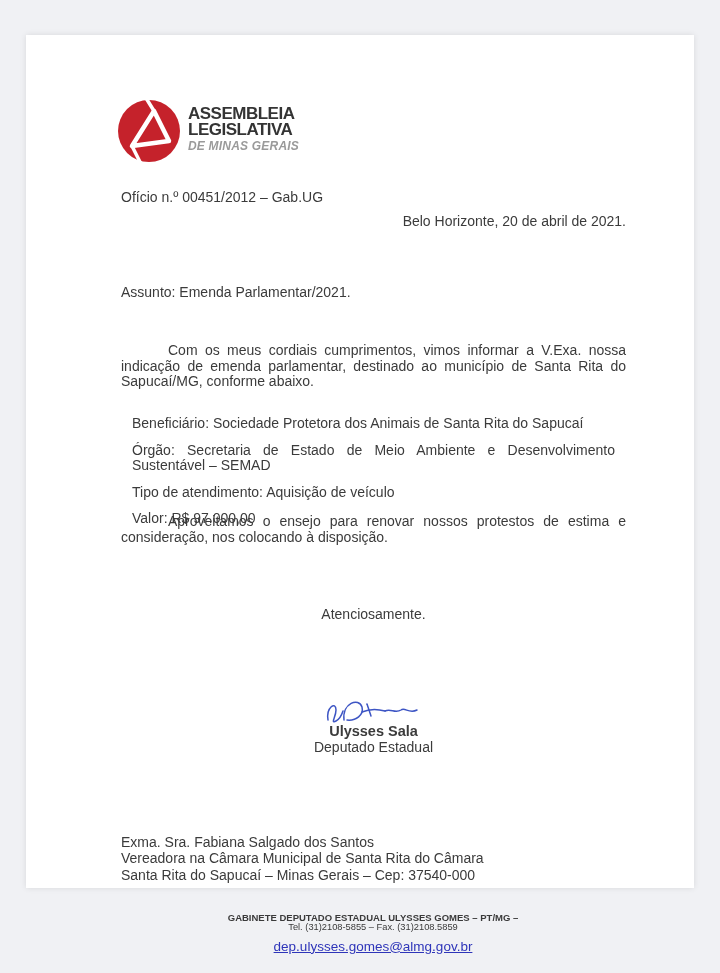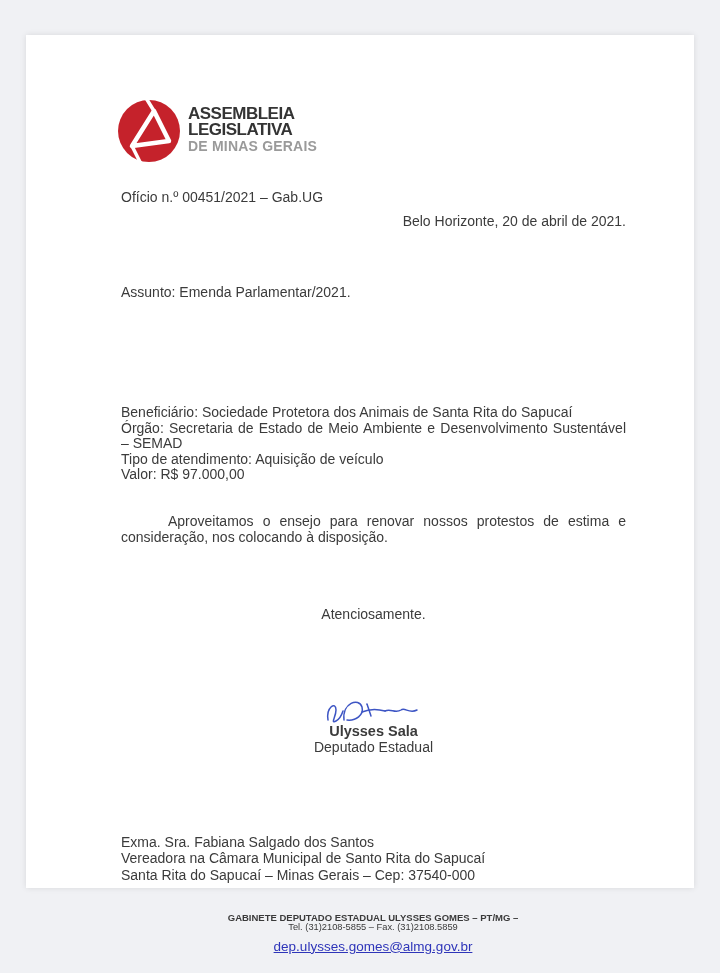--- a/index.html
+++ b/index.html
@@ -39,34 +39,35 @@
   .logo-mark { width: 62px; height: 62px; overflow: visible; }
   .logo-text { margin-left: 8px; padding-top: 6px; }
   .logo-line {
     font-size: 17px;
     font-weight: bold;
     color: #343434;
     line-height: 16px;
     letter-spacing: -0.5px;
   }
   .logo-sub {
-    font-size: 14px;
+    font-size: 12px;
     font-weight: bold;
     color: #9a9a9a;
     line-height: 13px;
     letter-spacing: 0.2px;
     margin-top: 2px;
+    font-style: italic;
   }
   
   .ref-line     { top: 155px; }
   .date-line    { top: 179px; text-align: right; }
   .subject-line { top: 250px; }
   .para-1       { top: 308px; text-align: justify; text-indent: 47px; }
   .details      { top: 370px; }
-  .details p    { margin: 0; text-align: justify; }
+  .details p    { margin: 11px; text-align: justify; }
   .para-2       { top: 479px; text-align: justify; text-indent: 47px; }
   .closing      { top: 572px; text-align: center; }
   .sig-scribble { top: 658px; text-align: center; height: 40px; }
   .sig-name     { top: 689px; text-align: center; font-weight: bold; font-size: 14.5px; }
   .sig-title    { top: 705px; text-align: center; }
   .recipient    { top: 799px; line-height: 16.4px; }
   .recipient p  { margin: 0; }
   
   .footer { top: 878px; text-align: center; left: 78px; right: 52px; }
   .footer-bold {
@@ -103,26 +104,27 @@
       <path d="M36 11 L28 -2" stroke="#ffffff" stroke-width="3.5" fill="none" stroke-linecap="round"></path>
       <path d="M14 46 L23 64" stroke="#ffffff" stroke-width="3.5" fill="none" stroke-linecap="round"></path>
     </svg>
     <div class="logo-text">
       <div class="logo-line">ASSEMBLEIA</div>
       <div class="logo-line">LEGISLATIVA</div>
       <div class="logo-sub">DE MINAS GERAIS</div>
     </div>
   </div>
 
-  <div class="block ref-line">Ofício n.º 00451/2021 – Gab.UG</div>
+  <div class="block ref-line">Ofício n.º 00451/2012 – Gab.UG</div>
 
   <div class="block date-line">Belo Horizonte, 20 de abril de 2021.</div>
 
   <div class="block subject-line">Assunto: Emenda Parlamentar/2021.</div>
 
+  <div class="block para-1">Com os meus cordiais cumprimentos, vimos informar a V.Exa. nossa indicação de emenda parlamentar, destinado ao município de Santa Rita do Sapucaí/MG, conforme abaixo.</div>
 
   <div class="block details">
     <p>Beneficiário: Sociedade Protetora dos Animais de Santa Rita do Sapucaí</p>
     <p>Órgão: Secretaria de Estado de Meio Ambiente e Desenvolvimento Sustentável – SEMAD</p>
     <p>Tipo de atendimento: Aquisição de veículo</p>
     <p>Valor: R$ 97.000,00</p>
   </div>
 
   <div class="block para-2">Aproveitamos o ensejo para renovar nossos protestos de estima e consideração, nos colocando à disposição.</div>
 
@@ -138,21 +140,21 @@
         <path d="M71 18 C 77 15, 81 21, 87 17 C 91 14, 95 21, 103 17"></path>
       </g>
     </svg>
   </div>
 
   <div class="block sig-name">Ulysses Sala</div>
   <div class="block sig-title">Deputado Estadual</div>
 
   <div class="block recipient">
     <p>Exma. Sra. Fabiana Salgado dos Santos</p>
-    <p>Vereadora na Câmara Municipal de Santo Rita do Sapucaí</p>
+    <p>Vereadora na Câmara Municipal de Santa Rita do Câmara</p>
     <p>Santa Rita do Sapucaí – Minas Gerais – Cep: 37540-000</p>
   </div>
 
   <div class="block footer">
     <p class="footer-bold">GABINETE DEPUTADO ESTADUAL ULYSSES GOMES – PT/MG –</p>
     <p class="footer-small">Tel. (31)2108-5855 – Fax. (31)2108.5859</p>
     <div class="footer-email-wrap">
       <a href="#" class="footer-email">dep.ulysses.gomes@almg.gov.br</a>
     </div>
   </div>

